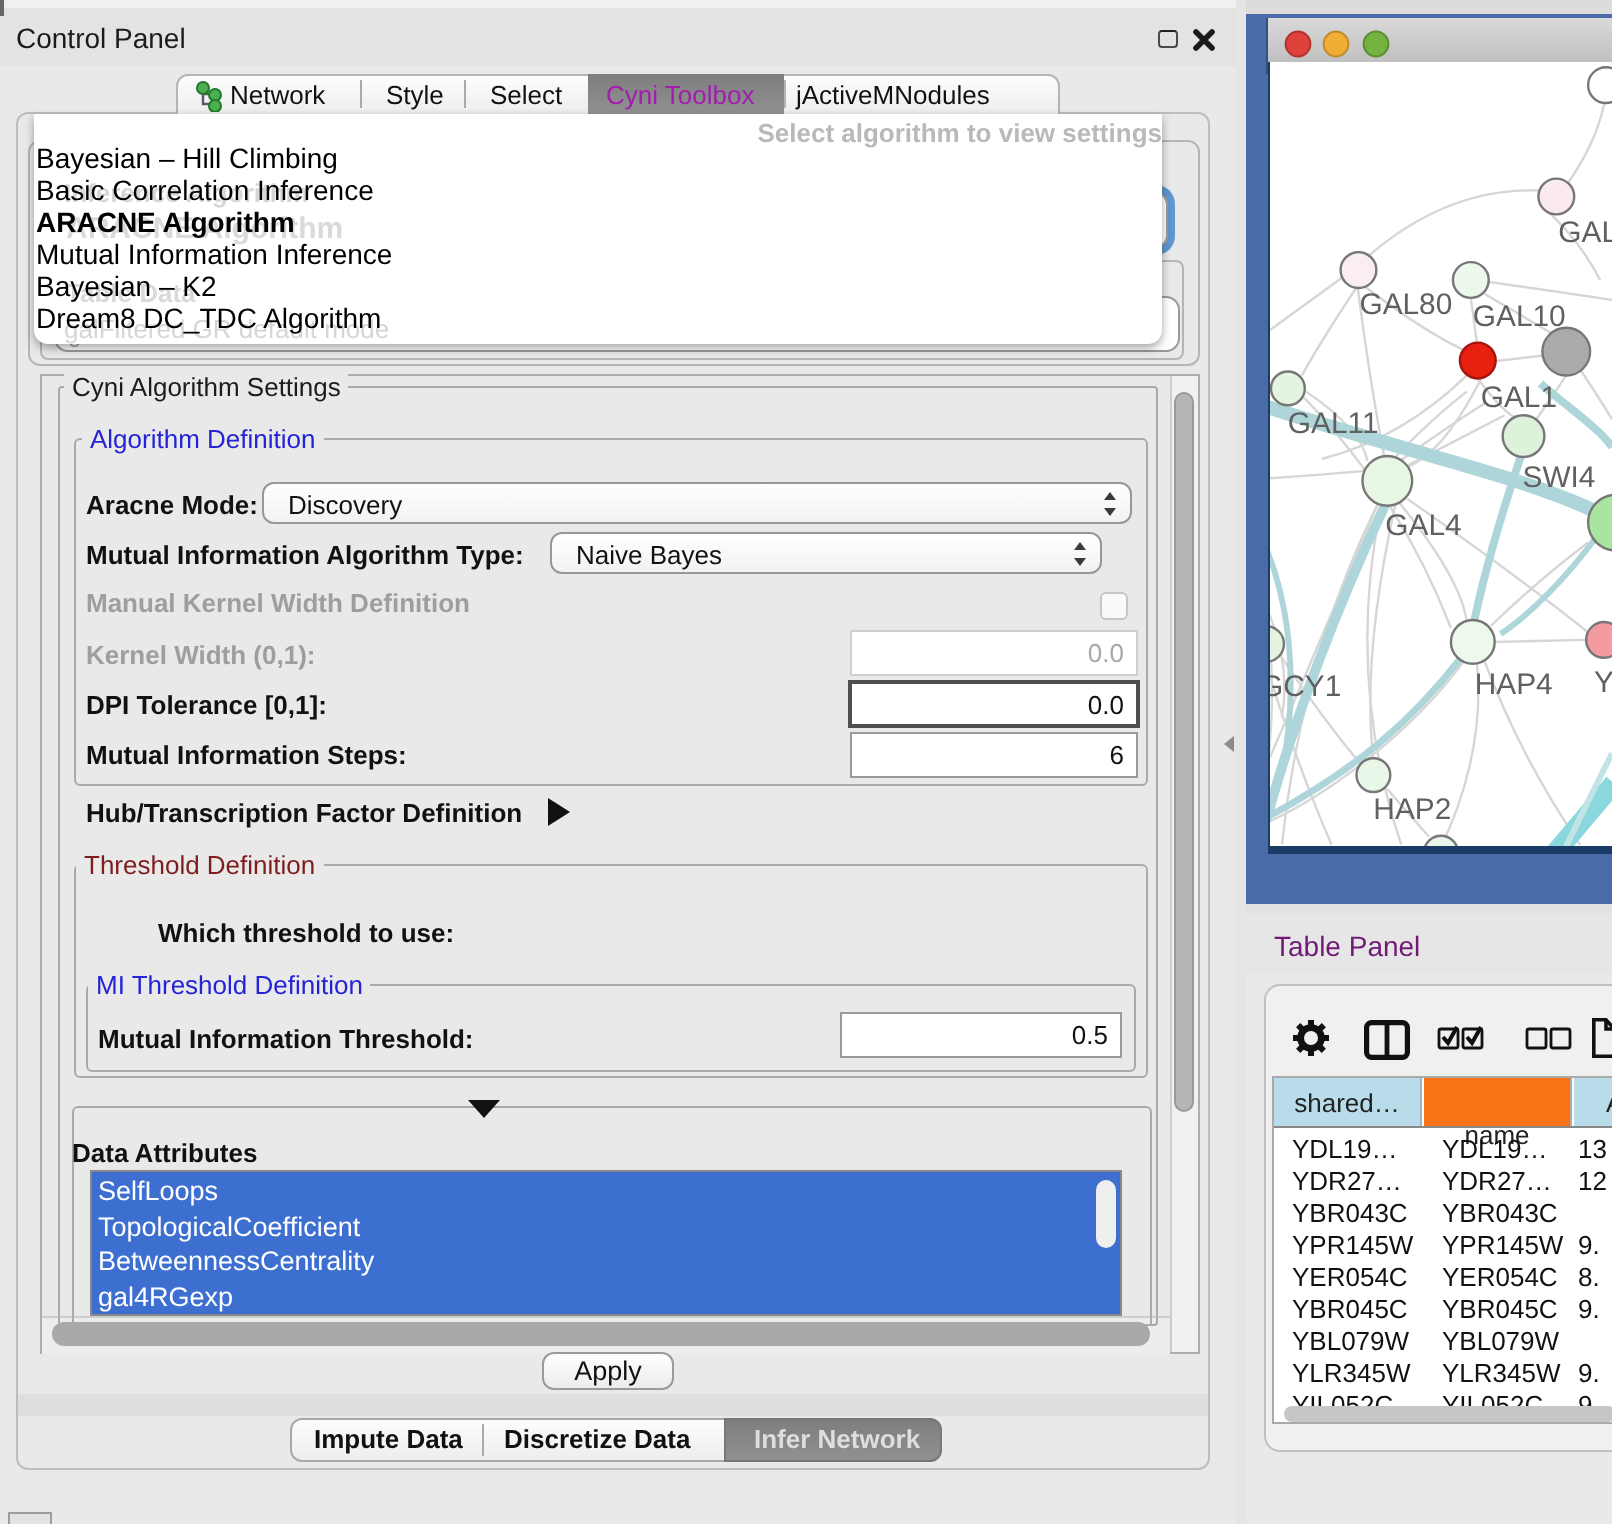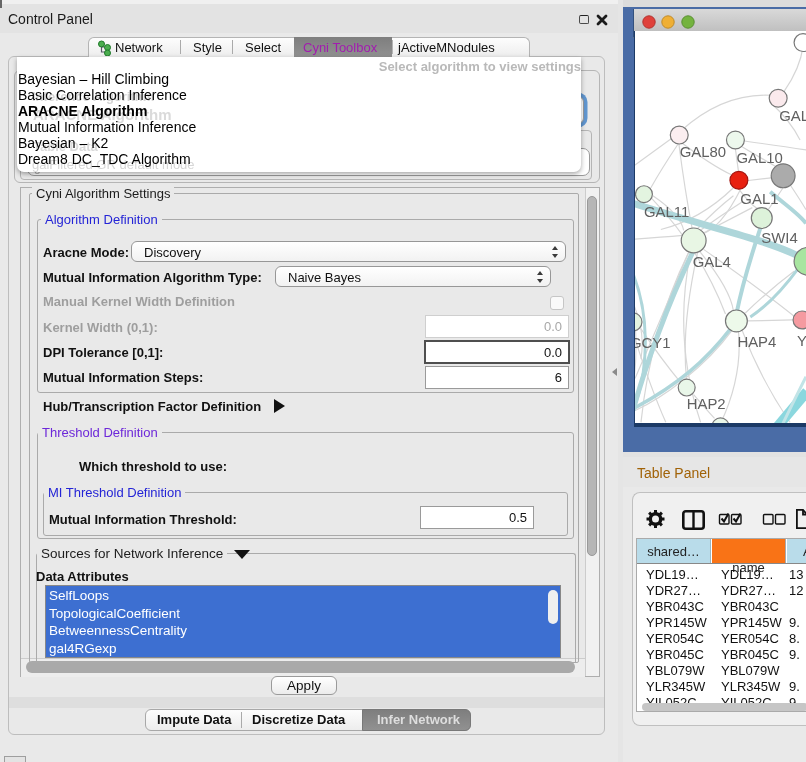--- a/index.html
+++ b/index.html
@@ -98,32 +98,31 @@
   <div class="lbl" style="left:43px;top:345px;">DPI Tolerance [0,1]:</div>
   <div class="field" style="left:424px;top:340px;width:146px;height:24px;border:2px solid #4f4f4f;">0.0</div>
 
   <div class="lbl" style="left:43px;top:370px;">Mutual Information Steps:</div>
   <div class="field" style="left:425px;top:366px;width:144px;height:23px;">6</div>
 
   <div class="lbl" style="left:43px;top:399px;">Hub/Transcription Factor Definition</div>
   <div class="abs" style="left:274px;top:399px;width:0;height:0;border-top:7.5px solid transparent;border-bottom:7.5px solid transparent;border-left:11px solid #111;"></div>
 
   <div class="gbox" style="left:37px;top:432px;width:537px;height:107px;"></div>
-  <div class="gtitle" style="left:38px;top:425px;color:#6d28d9;">Threshold Definition</div>
+  <div class="gtitle" style="left:38px;top:425px;color:#7f1d1d;">Threshold Definition</div>
 
   <div class="lbl" style="left:79px;top:459px;">Which threshold to use:</div>
 
   <div class="gbox" style="left:43px;top:492px;width:525px;height:44px;"></div>
   <div class="gtitle" style="left:44px;top:485px;color:#2424d6;">MI Threshold Definition</div>
 
   <div class="lbl" style="left:49px;top:512px;">Mutual Information Threshold:</div>
-  <div class="field" style="left:420px;top:506px;width:114px;height:23px;">0.5</div>
+  <div class="field" style="left:420px;top:506px;width:141px;height:23px;">0.5</div>
 
   <div class="gbox" style="left:36px;top:553px;width:540px;height:110px;border-bottom:none;border-radius:3px 3px 0 0;"></div>
-  <div class="gtitle" style="left:37px;top:546px;color:#1c1c1c;font-size:13.5px;">Sources for Network Inference</div>
   <div class="abs" style="left:234px;top:550px;width:0;height:0;border-left:8px solid transparent;border-right:8px solid transparent;border-top:9px solid #111;"></div>
 
   <div class="lbl" style="left:36px;top:569px;">Data Attributes</div>
 
   <div class="abs" style="left:45px;top:585px;width:516px;height:73px;border:1px solid #888;background:#3d6fd1;overflow:hidden;">
     <div style="font-size:13.5px;color:#fff;line-height:17.6px;padding:1px 0 0 3px;">SelfLoops<br>TopologicalCoefficient<br>BetweennessCentrality<br>gal4RGexp</div>
   </div>
   <div class="abs" style="left:548px;top:590px;width:10px;height:34px;background:#efefef;border-radius:5px;"></div>
 
   <div class="abs" style="left:271px;top:676px;width:66px;height:19px;background:linear-gradient(#ffffff,#ececec);border:1px solid #9a9a9a;border-radius:6px;text-align:center;font-size:13.5px;color:#111;padding-top:1px;">Apply</div>
@@ -250,21 +249,21 @@
       <text x="737" y="348">HAP4</text>
       <text x="797" y="347">Y</text>
       <text x="686" y="411">HAP2</text>
     </g>
   </svg>
 
   <div class="abs" style="left:11px;top:417px;width:172px;height:3px;background:#1c3a66;"></div>
 </div>
 
 <div class="abs" style="left:623px;top:457px;width:183px;height:30px;background:#e6e6e6;"></div>
-<div class="abs" style="left:637px;top:465px;font-size:14px;color:#a16207;">Table Panel</div>
+<div class="abs" style="left:637px;top:465px;font-size:14px;color:#701a75;">Table Panel</div>
 
 <div class="abs" style="left:632px;top:492px;width:206px;height:234px;background:#f0f0f0;border:1px solid #c0c0c0;border-radius:8px 0 0 8px;border-right:none;">
 
   <svg class="abs" style="left:12px;top:14px;" width="170" height="24">
     <g>
       <circle cx="10.5" cy="12" r="5.2" fill="none" stroke="#111" stroke-width="3.4"></circle>
       <g stroke="#111" stroke-width="3">
         <path d="M10.5,3 L10.5,6"></path>
           <path d="M10.5,18 L10.5,21"></path>
         <path d="M1.5,12 L4.5,12"></path>

